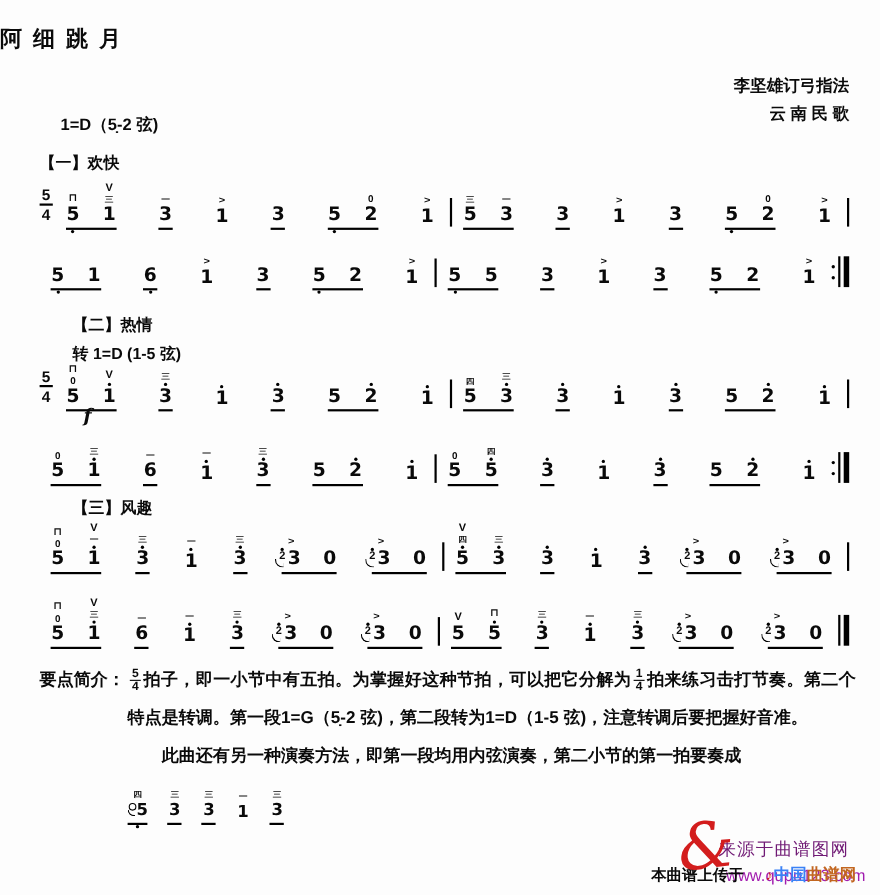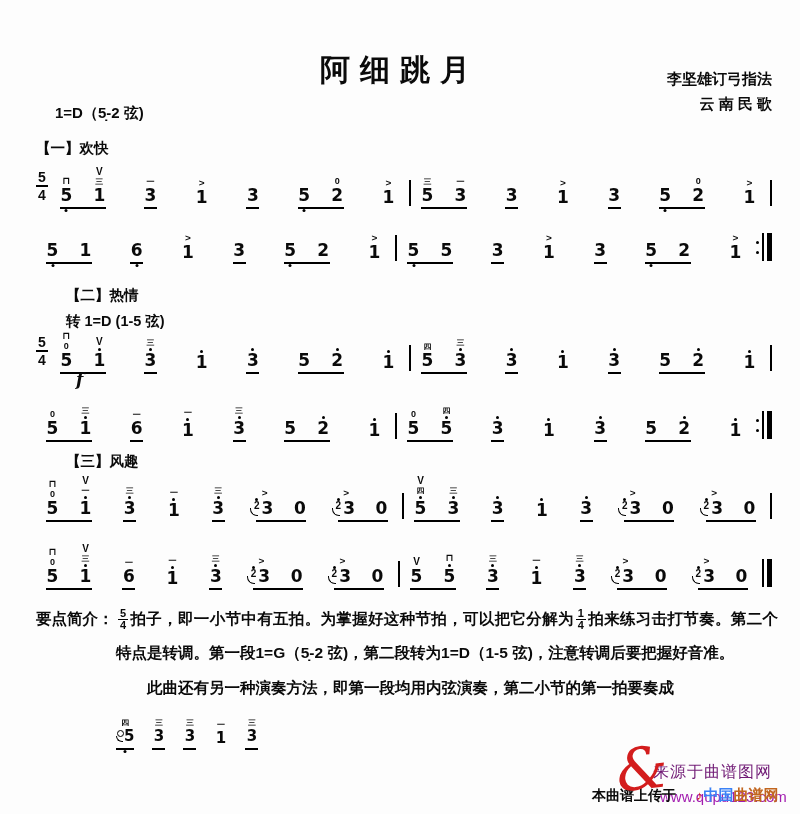--- a/index.html
+++ b/index.html
@@ -1,20 +1,20 @@
 <!DOCTYPE html>
 <html><head>
 <meta charset="utf-8">
 <style>
   html,body{margin:0;padding:0;background:#888;}
   .page{position:relative;width:800px;height:814px;background:#fdfdfd;overflow:hidden;
         font-family:"Liberation Sans","DejaVu Sans",sans-serif;color:#0a0a0a;}
   
-  .title{position:absolute;top:22px;left:0;width:100%;text-align:center;
-         font-size:30px;font-weight:bold;letter-spacing:10px;margin-top:28px;}
+  .title{position:absolute;top:22px;left:0;width:100%;
+         font-size:20px;font-weight:bold;letter-spacing:10px;}
   .credits{position:absolute;top:66px;right:28px;text-align:right;
            font-size:15px;font-weight:bold;line-height:25px;}
   .keyline{position:absolute;top:104px;left:55px;font-size:15px;font-weight:bold;}
   .seclabel{position:absolute;font-size:14.5px;font-weight:bold;text-align:center;}
   .s1{top:139px;left:36px;}
   .s2{top:286px;left:66px;}
   .k2{top:312px;left:66px;font-weight:bold;}
   .s3{top:452px;left:66px;}
   
   .mline{position:absolute;left:36px;width:736px;height:52px;

